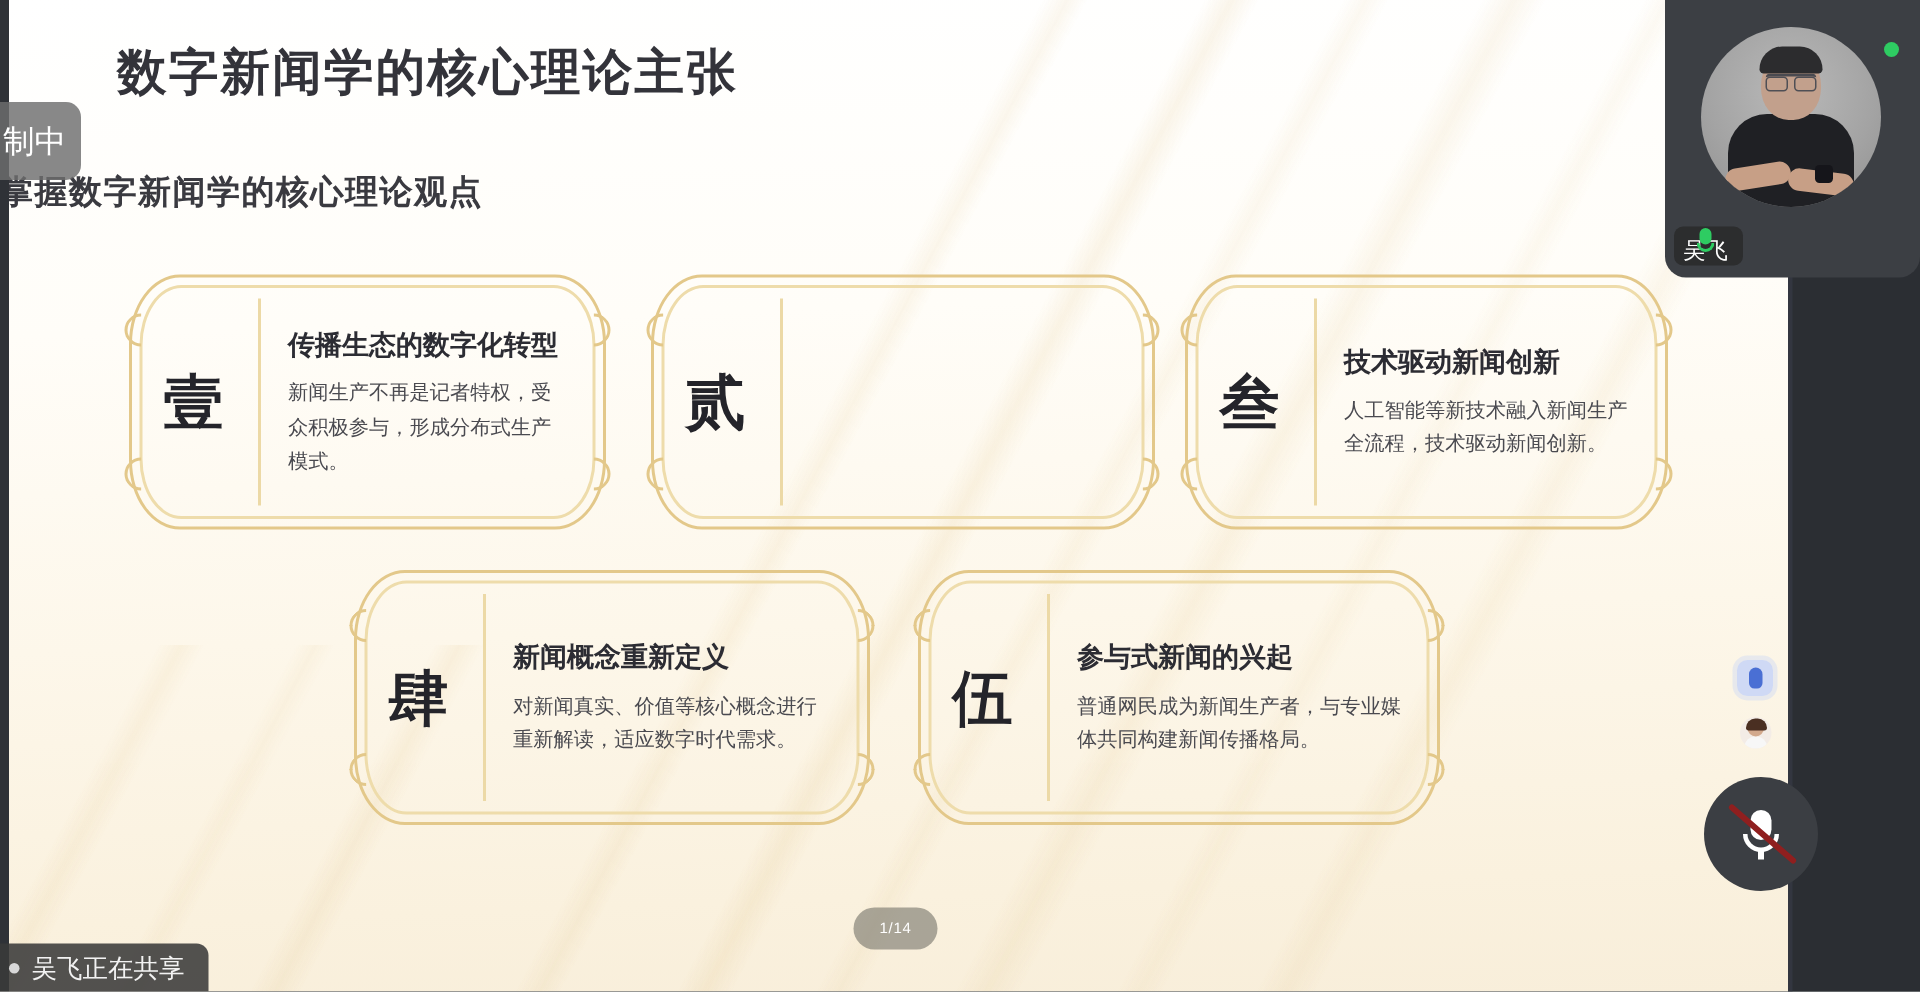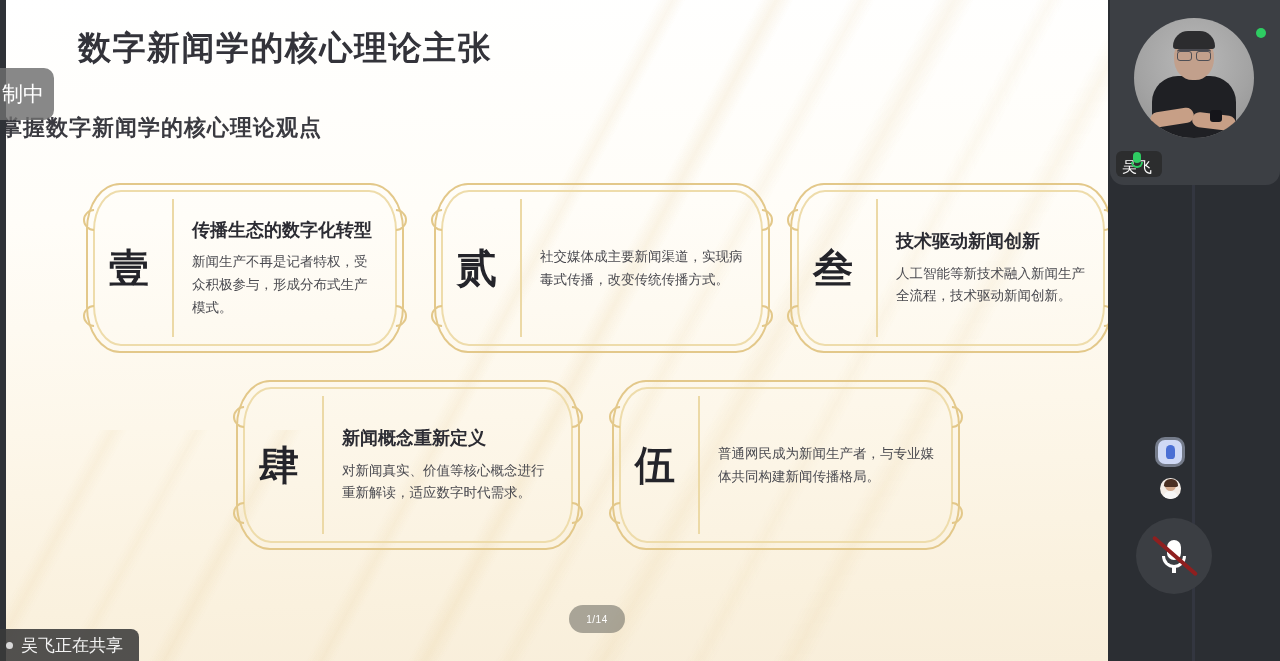--- a/index.html
+++ b/index.html
@@ -16,21 +16,21 @@
     position: relative;
     width: 1280px;
     height: 661px;
     background: #2b2e33;
   }
 
   
   #stage {
     position: absolute;
     left: 0; top: 0;
-    width: 1108px;
+    width: 1192px;
     height: 661px;
     overflow: hidden;
     background: linear-gradient(178deg, #ffffff 0%, #fffdf8 32%, #fdf7ea 62%, #faf1de 88%, #f8eeda 100%);
   }
   
   #stage-edge-left {
     position: absolute;
     left: 0; top: 0;
     width: 6px; height: 661px;
     background: #2f3237;
@@ -429,21 +429,20 @@
     <div class="card" id="card-2">
       <div class="frame-outer"></div>
       <div class="frame-inner"></div>
       <div class="cusp tl"></div>
       <div class="cusp bl"></div>
       <div class="cusp tr"></div>
       <div class="cusp br"></div>
       <div class="card-num">贰</div>
       <div class="card-divider"></div>
       <div class="card-body">
-        <div class="card-desc">社交媒体成主要新闻渠道，实现病毒式传播，改变传统传播方式。</div>
       </div>
     </div>
 
     <div class="card" id="card-3">
       <div class="frame-outer"></div>
       <div class="frame-inner"></div>
       <div class="cusp tl"></div>
       <div class="cusp bl"></div>
       <div class="cusp tr"></div>
       <div class="cusp br"></div>
@@ -473,20 +472,21 @@
     <div class="card" id="card-5">
       <div class="frame-outer"></div>
       <div class="frame-inner"></div>
       <div class="cusp tl"></div>
       <div class="cusp bl"></div>
       <div class="cusp tr"></div>
       <div class="cusp br"></div>
       <div class="card-num">伍</div>
       <div class="card-divider"></div>
       <div class="card-body">
+        <div class="card-heading">参与式新闻的兴起</div>
         <div class="card-desc">普通网民成为新闻生产者，与专业媒体共同构建新闻传播格局。</div>
       </div>
     </div>
 
     <div id="page-indicator">1/14</div>
 
     <div id="stage-edge-left"></div>
   </div>
 
   <div id="recording-badge">制中</div>

